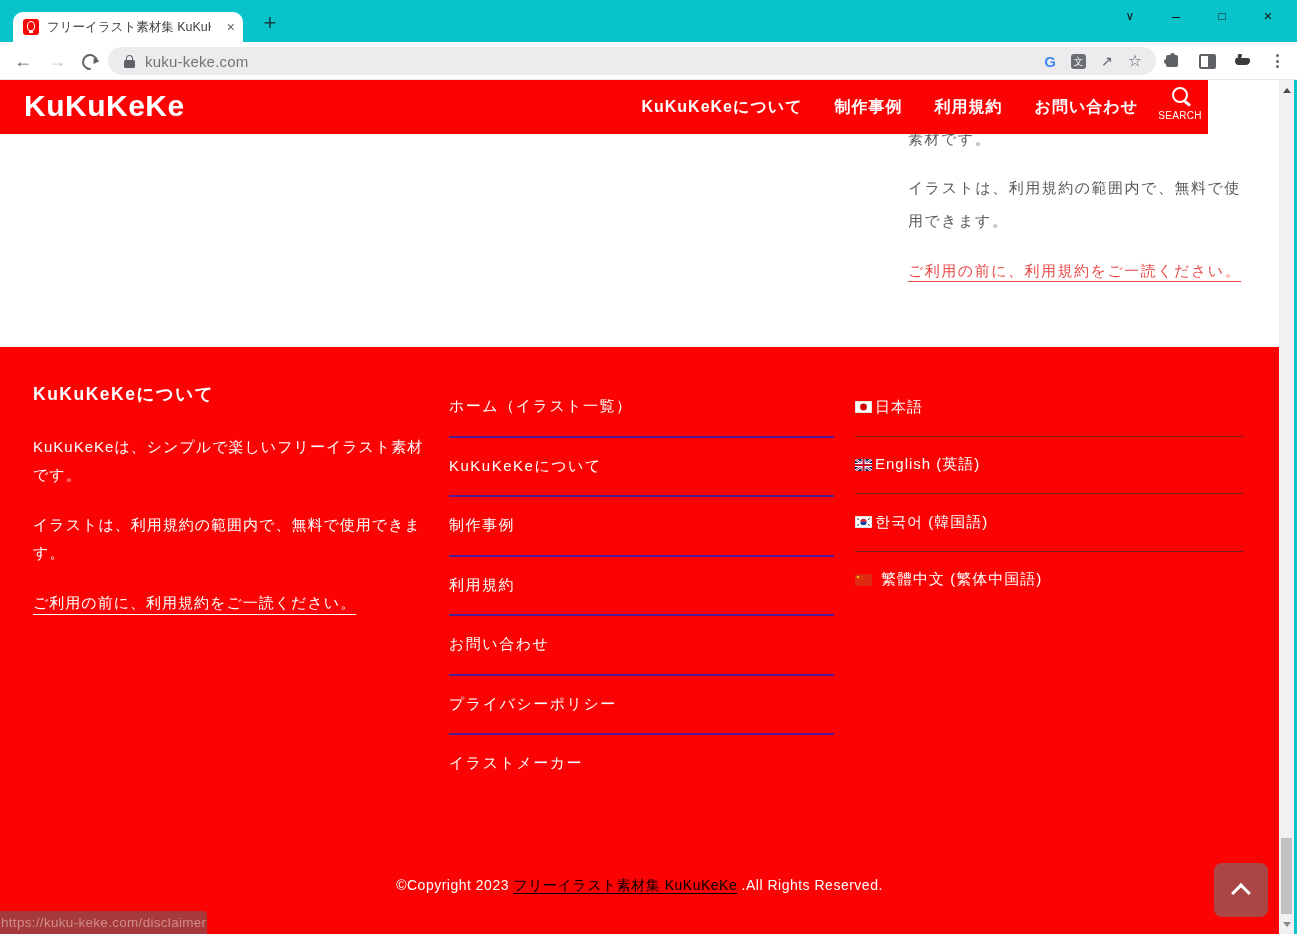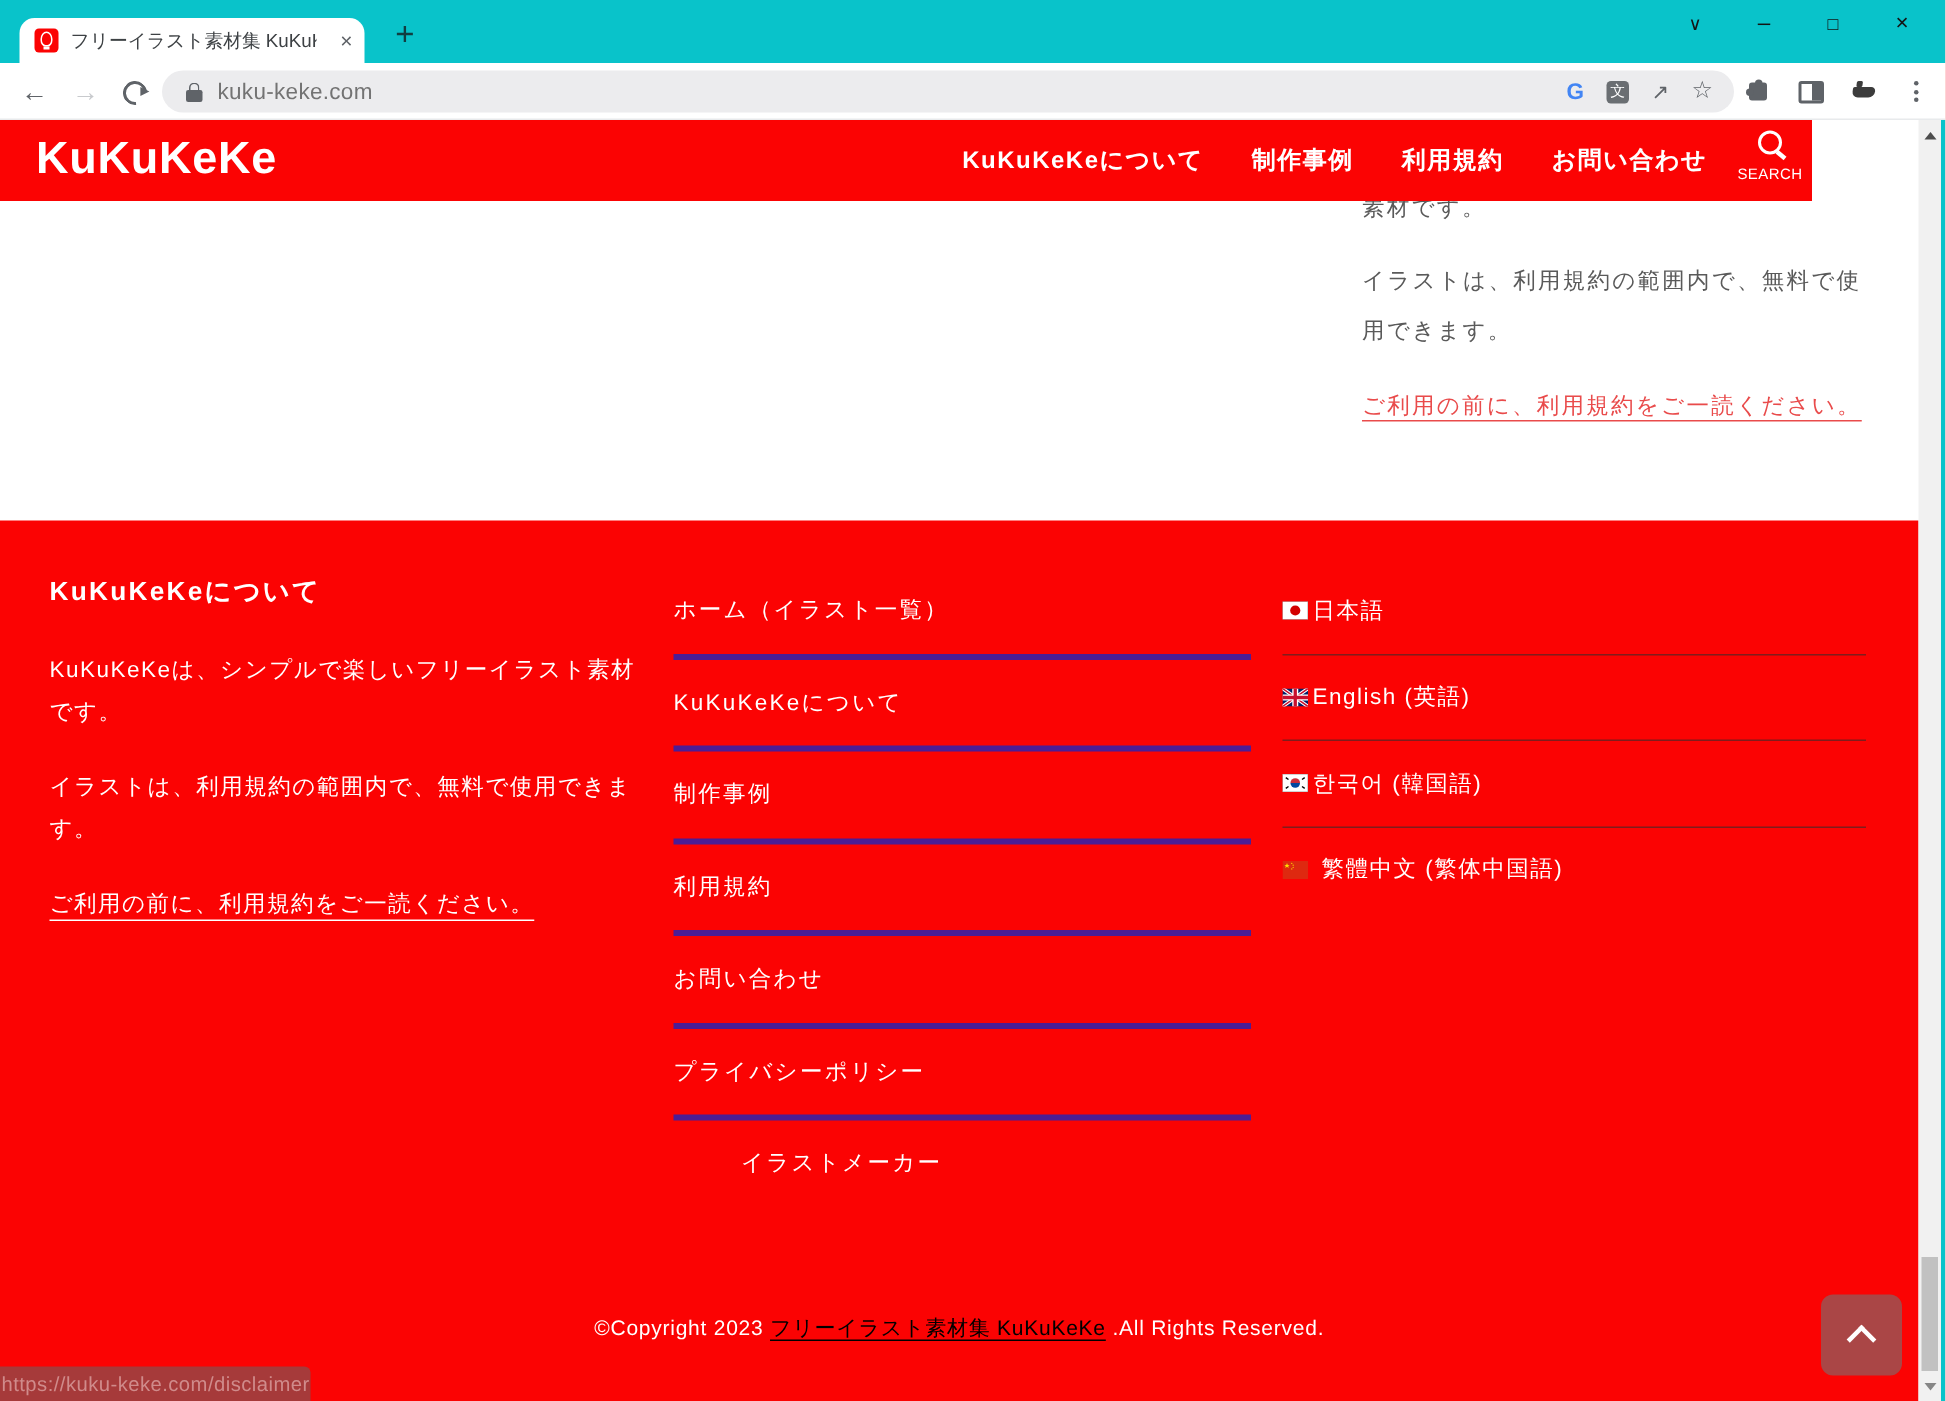--- a/index.html
+++ b/index.html
@@ -81,23 +81,23 @@
   .snippet-link{display:inline-block;margin-top:17px;color:#e94b4b;text-decoration:underline;
            text-underline-offset:5px;}
 
   .footer{position:absolute;left:0;top:347px;width:1279px;height:587px;background:#fb0303;color:#fff;}
   .about{position:absolute;left:33px;top:33px;width:394px;font-size:15px;letter-spacing:1px;line-height:28px;}
   .about-heading{font-size:17.5px;font-weight:700;letter-spacing:1.5px;margin:0 0 25px 0;}
   .about p{margin:0 0 22px 0;}
   .about-link{color:#fff;text-decoration:underline;text-underline-offset:6px;}
 
   .fmenu{position:absolute;left:449px;top:31px;width:385px;}
-  .fmenu-item{height:57.5px;display:flex;align-items:center;border-bottom:4px solid #4c1d95;
+  .fmenu-item{height:57.5px;display:flex;align-items:center;border-bottom:2px solid #4c1d95;
             font-size:15px;letter-spacing:1.5px;}
-  .fmenu-item.last{border-bottom:none;margin-left:45px;}
+  .fmenu-item.last{border-bottom:none;}
 
   .flangs{position:absolute;left:855px;top:32px;width:389px;}
   .flang-item{height:56.5px;display:flex;align-items:center;border-bottom:1px solid #7f1d1d;
             font-size:15px;letter-spacing:1px;}
   .flang-item.last{border-bottom:none;}
   .flag{width:17px;height:12px;margin-right:3px;flex:0 0 17px;}
   .flag.gap{margin-right:9px;}
 
   .copyright{position:absolute;left:0;top:530px;width:100%;text-align:center;font-size:14px;
             letter-spacing:.5px;}

